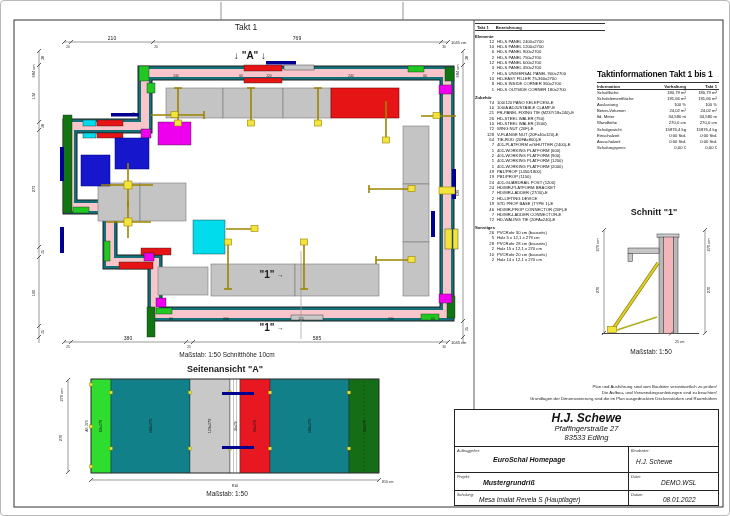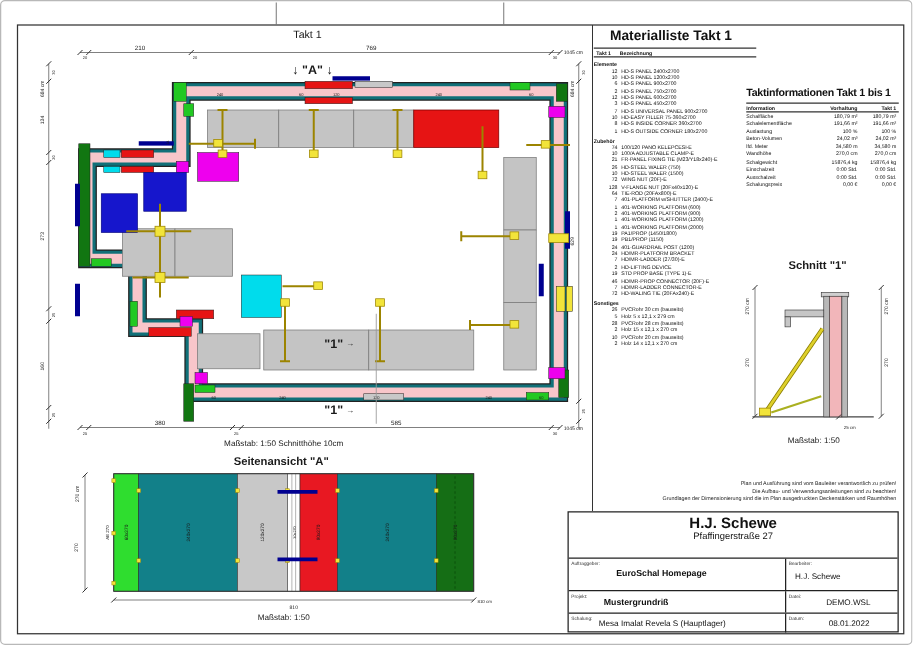--- a/index.html
+++ b/index.html
@@ -27,21 +27,21 @@
   .ml-qty{width:16px;text-align:right;flex:none;}
   .ml-desc{margin-left:3px;white-space:nowrap;}
   .ti{left:596px;top:68px;width:122px;}
   .ti-title{font-size:8.5px;font-weight:bold;letter-spacing:-0.2px;white-space:nowrap;}
   .ti-head{display:grid;grid-template-columns:52px 37px 31px;font-size:4.2px;font-weight:bold;
            border-top:0.5px solid #333;border-bottom:0.5px solid #333;margin-top:3px;padding:0.5px 0;}
   .ti-row{display:grid;grid-template-columns:52px 37px 31px;font-size:4.2px;line-height:6.1px;}
   .ti-head span:nth-child(2),.ti-head span:nth-child(3),
   .ti-row span:nth-child(2),.ti-row span:nth-child(3){text-align:right;}
   .notice{left:420px;top:383px;width:296px;text-align:right;font-size:4.3px;line-height:5.9px;color:#222;}
-  .tb{left:453px;top:408px;width:265px;height:97px;border:1px solid #222;box-sizing:border-box;background:#fff;}
+  .tb{left:453px;top:408px;width:265px;height:97px;border:1px solid #222;box-sizing:border-box;background:#fff;font-style:italic;}
   .tb-head{height:37px;border-bottom:1px solid #222;text-align:center;box-sizing:border-box;padding-top:2px;}
   .tb-co{font-size:12px;font-weight:bold;line-height:13px;}
   .tb-ad{font-size:7.5px;line-height:8.5px;text-align:center;}
   .tb-row{display:flex;border-bottom:1px solid #222;box-sizing:border-box;position:relative;}
   .tb-row:last-child{border-bottom:none;}
   .tb-cell{position:relative;box-sizing:border-box;}
   .tb-cl{width:174px;border-right:1px solid #222;}
   .tb-cr{flex:1;}
   .tb-lab{position:absolute;top:1.5px;left:2px;font-size:3.8px;color:#333;}
   .tb-val{font-size:6.5px;}
@@ -369,21 +369,20 @@
     <line x1="616" y1="329" x2="656" y2="316" stroke="#aab020" stroke-width="1.8"></line>
     <rect x="606.5" y="325.5" width="9" height="6" class="pfoot"></rect>
     <path d="M668 334.5 L672 330.5" class="tick"></path>
     <text x="674" y="342" class="t35">25 cm</text>
     <text x="650" y="353" class="t65 mid">Maßstab: 1:50</text>
   </g>
 </svg>
 
 
 <div class="ov ml">
-  <div class="ml-title">Materialliste  Takt 1</div>
   <div class="ml-head">
     <span>Takt 1</span>
     <span>Bezeichnung</span>
   </div>
   <div>
 
       <div>
         <div class="ml-group-name">Elemente</div>
         <div>
 
@@ -675,20 +674,21 @@
   <div>Plan und Ausführung sind vom Bauleiter verantwortlich zu prüfen!</div>
   <div able="false">Die Aufbau- und Verwendungsanleitungen sind zu beachten!</div>
   <div>Grundlagen der Dimensionierung sind die im Plan ausgedruckten Deckenstärken und Raumhöhen</div>
 </div>
 
 
 <div class="ov tb">
   <div class="tb-head">
     <div class="tb-co">H.J. Schewe</div>
     <div class="tb-ad">Pfaffingerstraße 27</div>
+    <div class="tb-ad">83533 Edling</div>
   </div>
   <div class="tb-row" style="height:26px">
     <div class="tb-cell tb-cl">
       <span class="tb-lab">Auftraggeber:</span>
       <div class="tb-val b" style="margin:9px 0 0 38px">EuroSchal Homepage</div>
     </div>
     <div class="tb-cell tb-cr">
       <span class="tb-lab">Bearbeiter:</span>
       <div class="tb-val" style="margin:11px 0 0 7px">H.J. Schewe</div>
     </div>

